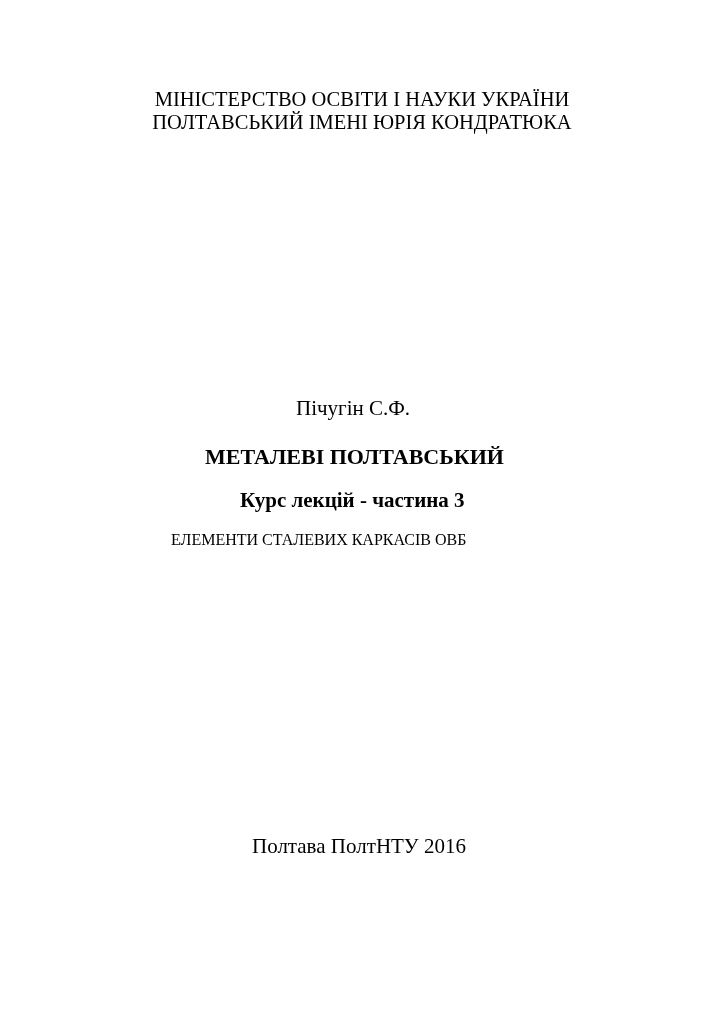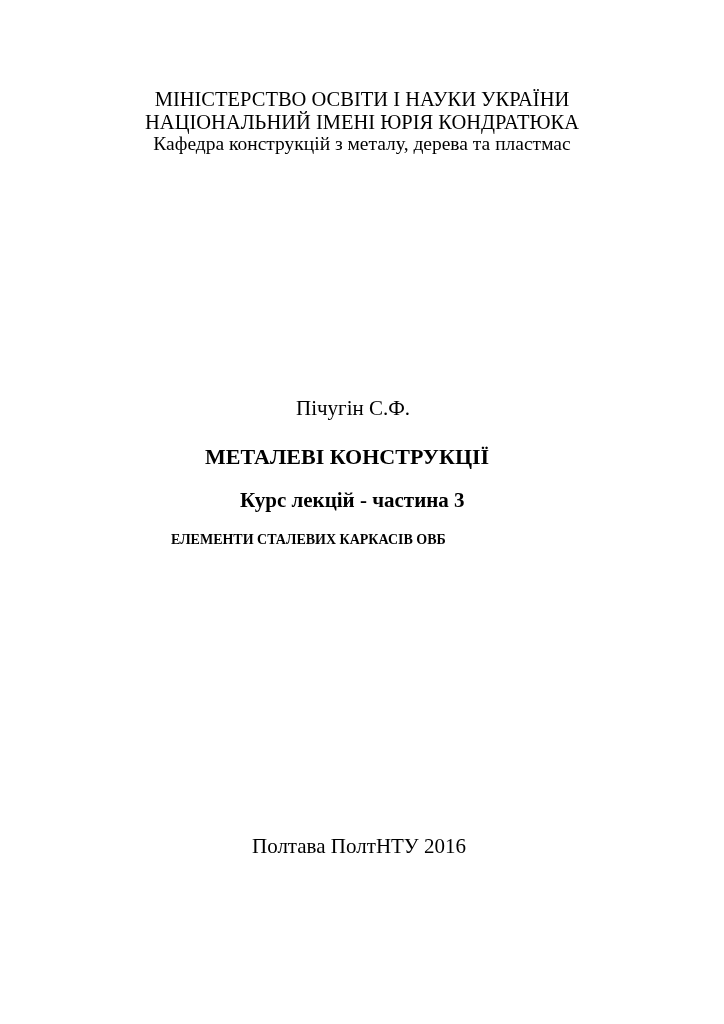--- a/index.html
+++ b/index.html
@@ -60,42 +60,41 @@
     .subtitle {
       left: 240px;
       top: 476px;
       font-size: 21px;
       line-height: 24px;
       font-weight: bold;
     }
     .section {
       left: 171px;
       top: 516px;
-      font-size: 14px;
+      font-size: 16px;
       line-height: 24px;
-      font-weight: bold;
+      font-weight: normal;
     }
     .imprint {
       left: 252px;
       top: 822px;
       font-size: 21px;
       line-height: 24px;
     }
   </style>
 </head>
 <body>
 
 <div class="page">
 
   <div class="header-block">
     <span class="header-line">МІНІСТЕРСТВО ОСВІТИ І НАУКИ УКРАЇНИ</span>
-    <span class="header-line">НАЦІОНАЛЬНИЙ ІМЕНІ ЮРІЯ КОНДРАТЮКА</span>
-    <span class="header-line dept">Кафедра конструкцій з металу, дерева та пластмас</span>
+    <span class="header-line">ПОЛТАВСЬКИЙ ІМЕНІ ЮРІЯ КОНДРАТЮКА</span>
   </div>
 
   <div class="abs author">Пічугін С.Ф.</div>
-  <div class="abs title">МЕТАЛЕВІ КОНСТРУКЦІЇ</div>
+  <div class="abs title">МЕТАЛЕВІ ПОЛТАВСЬКИЙ</div>
   <div class="abs subtitle">Курс лекцій - частина 3</div>
   <div class="abs section">ЕЛЕМЕНТИ СТАЛЕВИХ КАРКАСІВ ОВБ</div>
 
   <div class="abs imprint">Полтава ПолтНТУ 2016</div>
 
 </div>
 
 </body></html>

